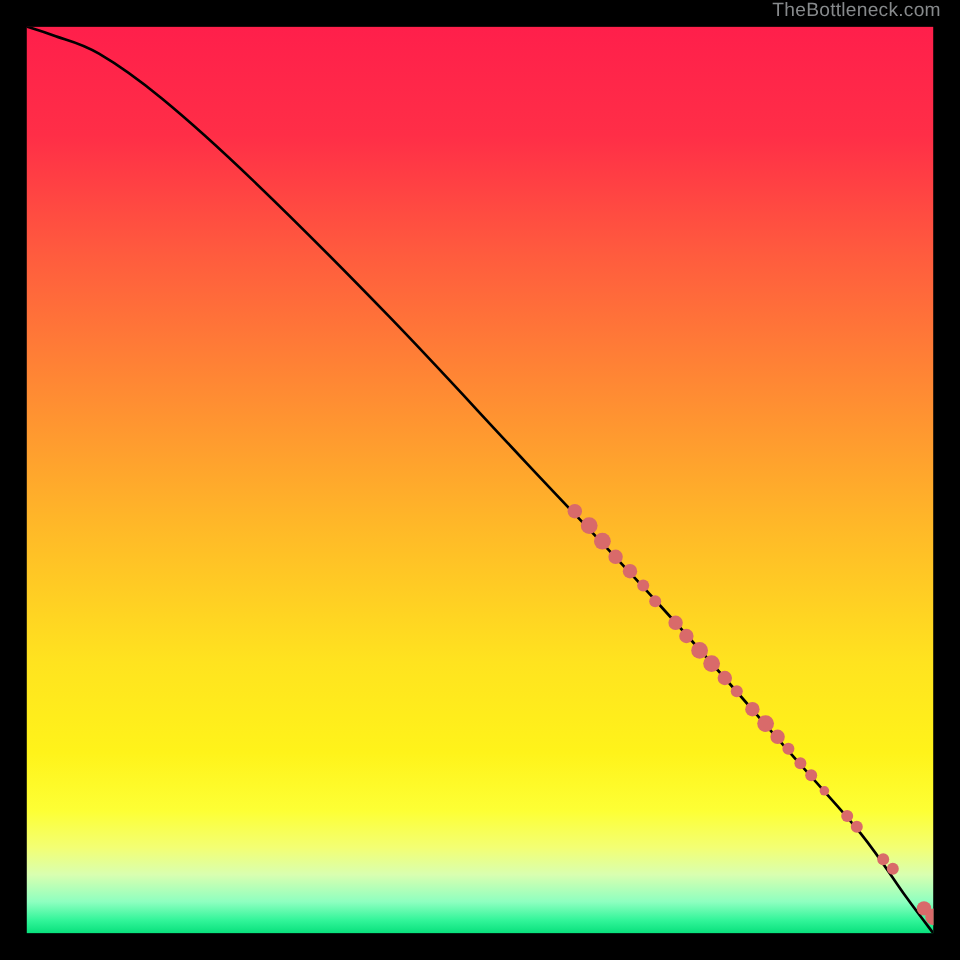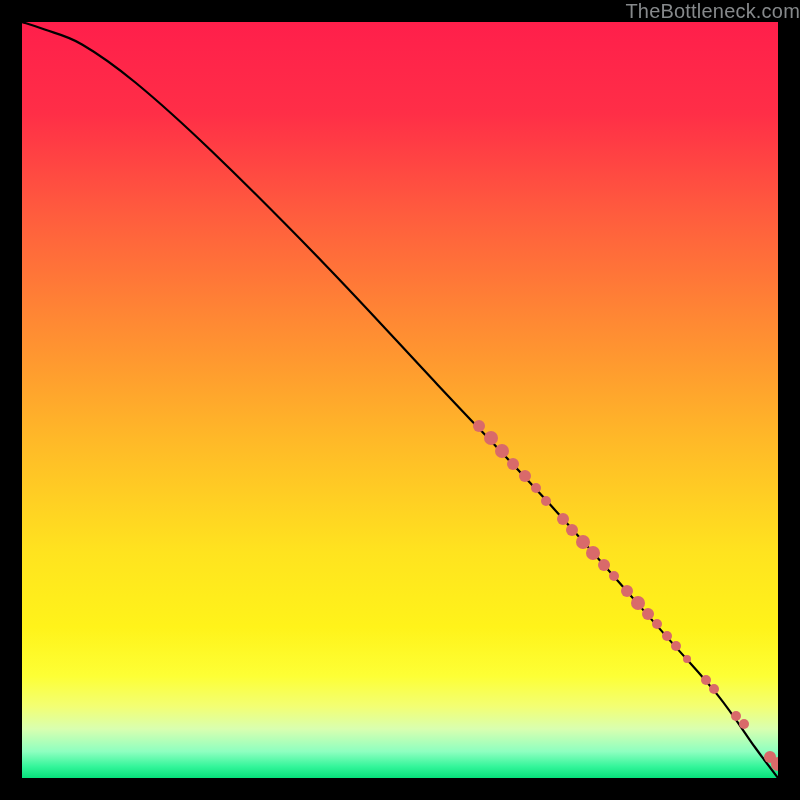--- a/index.html
+++ b/index.html
@@ -31,23 +31,23 @@
     inset: 0;
   }
   .dot {
     position: absolute;
     border-radius: 50%;
     transform: translate(-50%, -50%);
   }
   .watermark {
     position: absolute;
     top: 0px;
-    right: 0;
+    right: 16px;
     font-family: Arial, Helvetica, sans-serif;
-    font-size: 20px;
+    font-size: 16px;
     color: #86898b;
     letter-spacing: 0.2px;
   }
 </style>
 </head>
 <body>
 
 <div class="stage">
   <div class="watermark">TheBottleneck.com</div>
 

